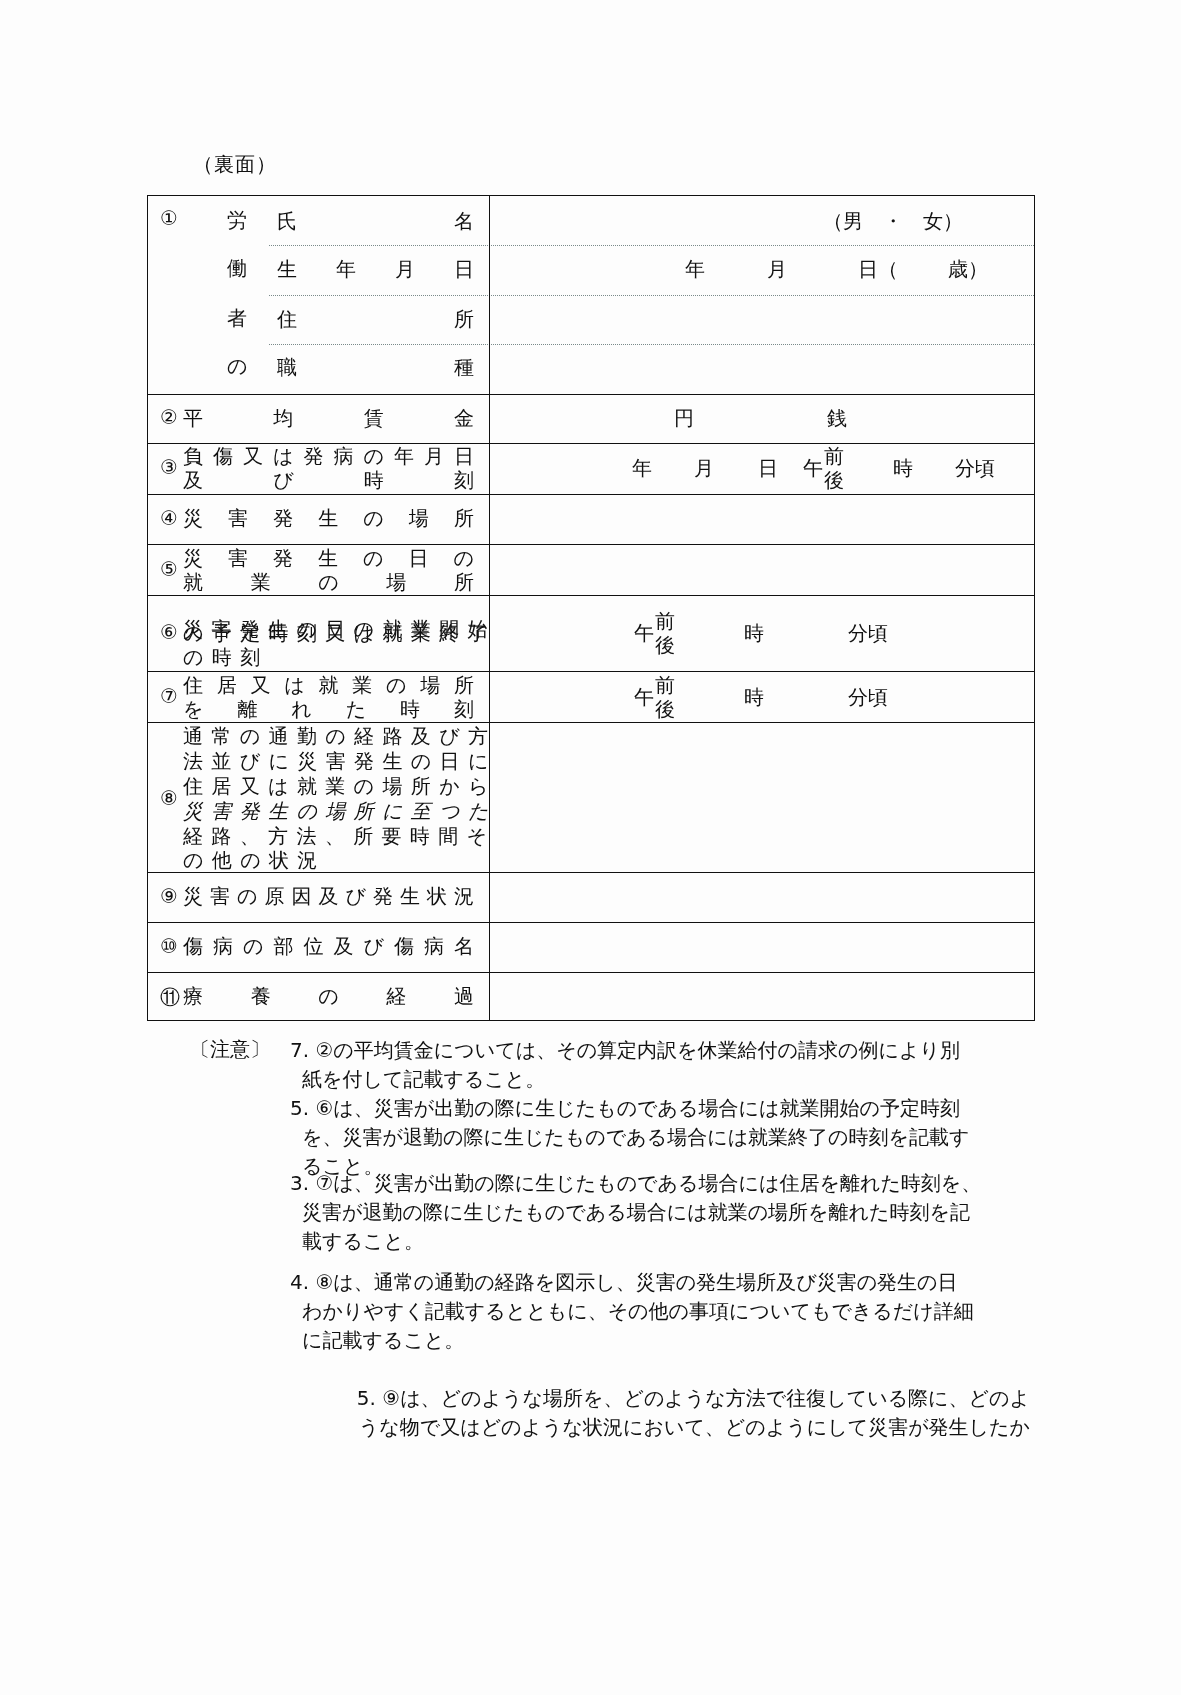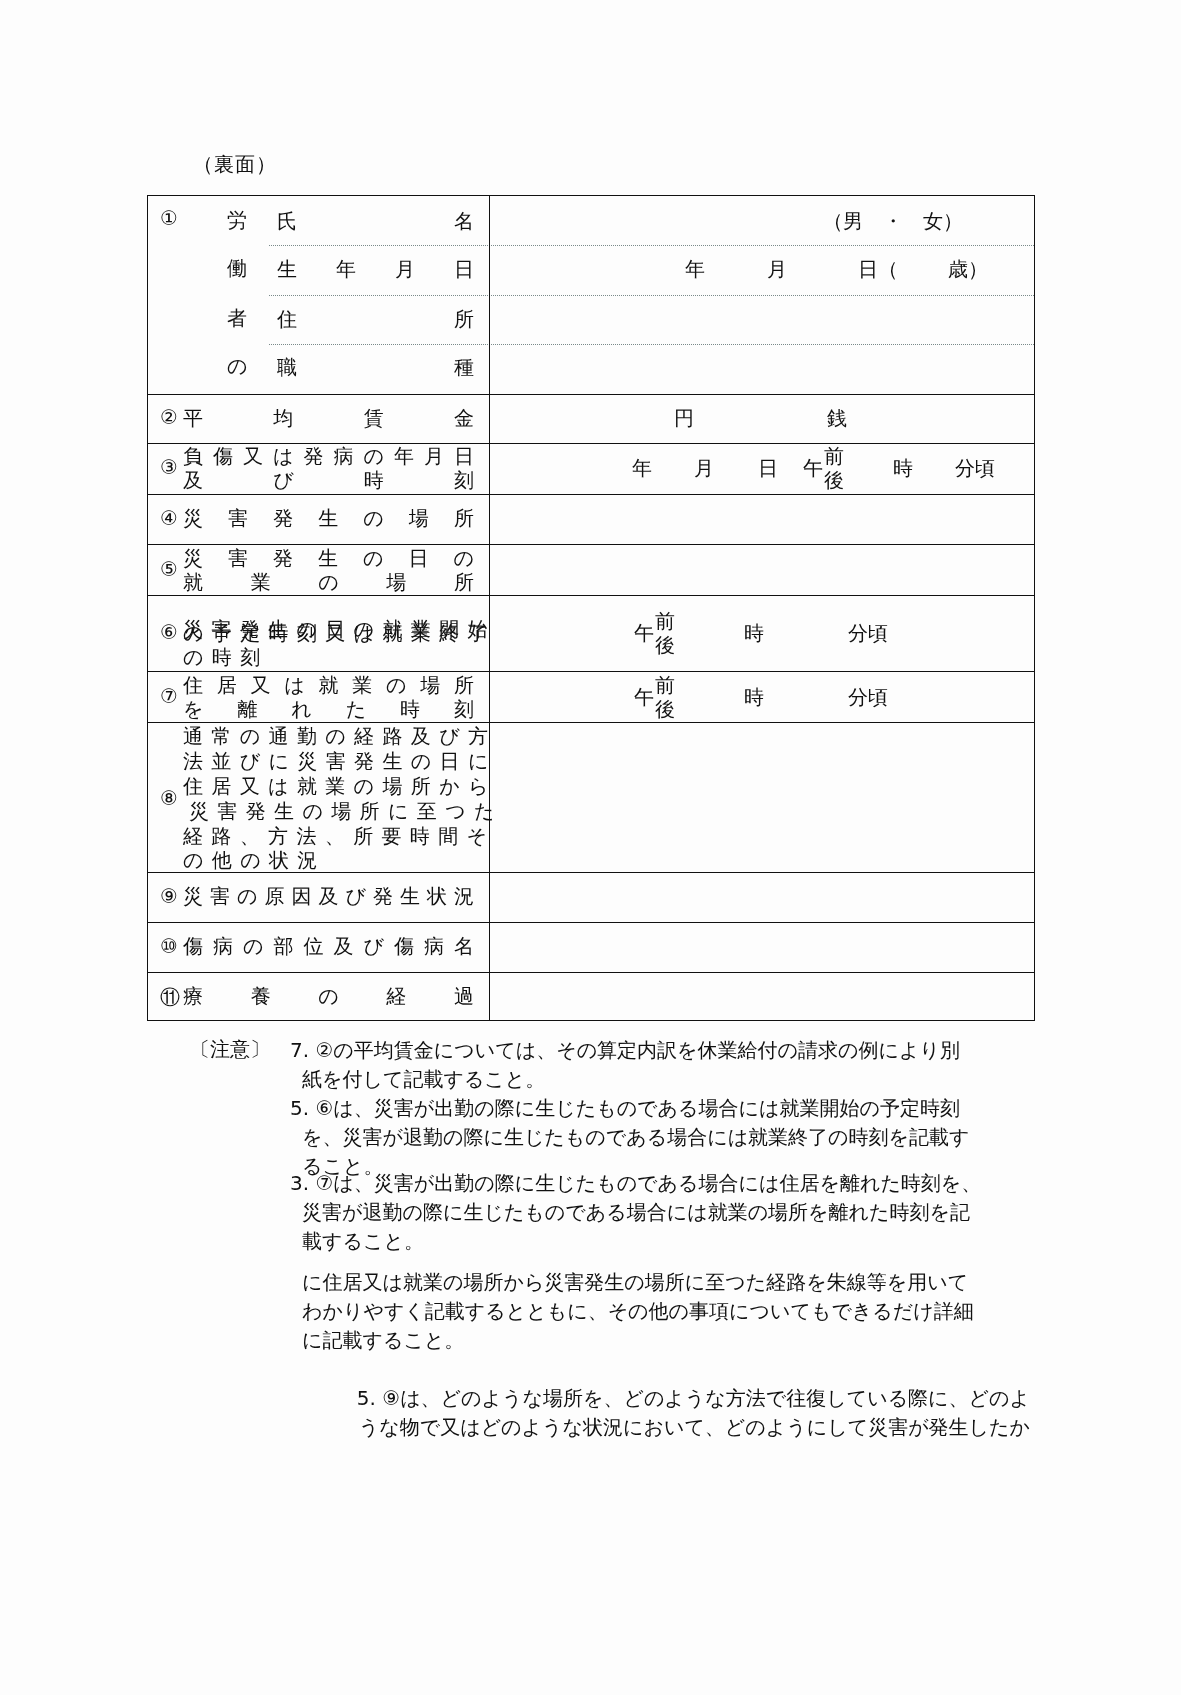--- a/index.html
+++ b/index.html
@@ -210,21 +210,21 @@
       <span class="val" style="left:596px; top:489px;">時</span>
       <span class="val" style="left:700px; top:489px;">分頃</span>
     </div>
   </div>
 
   <div>
     <div class="num" style="left:12px; top:590px;">⑧</div>
     <div class="lbl" style="left:35px; top:528px; letter-spacing:1px;">通 常 の 通 勤 の 経 路 及 び 方</div>
     <div class="lbl" style="left:35px; top:553px; letter-spacing:1px;">法 並 び に 災 害 発 生 の 日 に</div>
     <div class="lbl" style="left:35px; top:578px; letter-spacing:1px;">住 居 又 は 就 業 の 場 所 か ら</div>
-    <div class="lbl" style="left:41px; top:603px; letter-spacing:1px;">災 害 発 生 の 場 所 に 至 つ た</div>
+    <div class="lbl" style="left:35px; top:603px; letter-spacing:1px;font-style:italic;">災 害 発 生 の 場 所 に 至 つ た</div>
     <div class="lbl" style="left:35px; top:628px; letter-spacing:1px;">経 路 、 方 法 、 所 要 時 間 そ</div>
     <div class="lbl" style="left:35px; top:652px; letter-spacing:1px;">の 他 の 状 況</div>
     <div class="val" style="left:345px; top:530px; width:530px; height:140px;"></div>
   </div>
 
   <div>
     <div class="num" style="left:12px; top:688px;">⑨</div>
     <div class="lbl jt" style="left:35px; width:291px; top:688px;">
       <span>災</span>
       <span>害</span>
@@ -281,20 +281,20 @@
   <span class="note-line">5. ⑥は、災害が出勤の際に生じたものである場合には就業開始の予定時刻</span>
   <span class="note-line" style="padding-left:12px">を、災害が退勤の際に生じたものである場合には就業終了の時刻を記載す</span>
   <span class="note-line" style="padding-left:12px">ること。</span>
 </div>
 <div class="note" style="top:1169px;">
   <span class="note-line">3. ⑦は、災害が出勤の際に生じたものである場合には住居を離れた時刻を、</span>
   <span class="note-line" style="padding-left:12px">災害が退勤の際に生じたものである場合には就業の場所を離れた時刻を記</span>
   <span class="note-line" style="padding-left:12px">載すること。</span>
 </div>
 <div class="note" style="top:1268px;">
-  <span class="note-line" style="padding-left:12px">に住居又は就業の場所から災害発生の場所に至つた経路を朱線等を用いて</span>
+  <span class="note-line">4. ⑧は、通常の通勤の経路を図示し、災害の発生場所及び災害の発生の日</span>
   <span class="note-line" style="padding-left:12px">わかりやすく記載するとともに、その他の事項についてもできるだけ詳細</span>
   <span class="note-line" style="padding-left:12px">に記載すること。</span>
 </div>
 <div class="note" style="top:1384px;text-align:right;">
   <span class="note-line">5. ⑨は、どのような場所を、どのような方法で往復している際に、どのよ</span>
   <span class="note-line" style="padding-left:12px">うな物で又はどのような状況において、どのようにして災害が発生したか</span>
 </div>
 
 </body></html>

